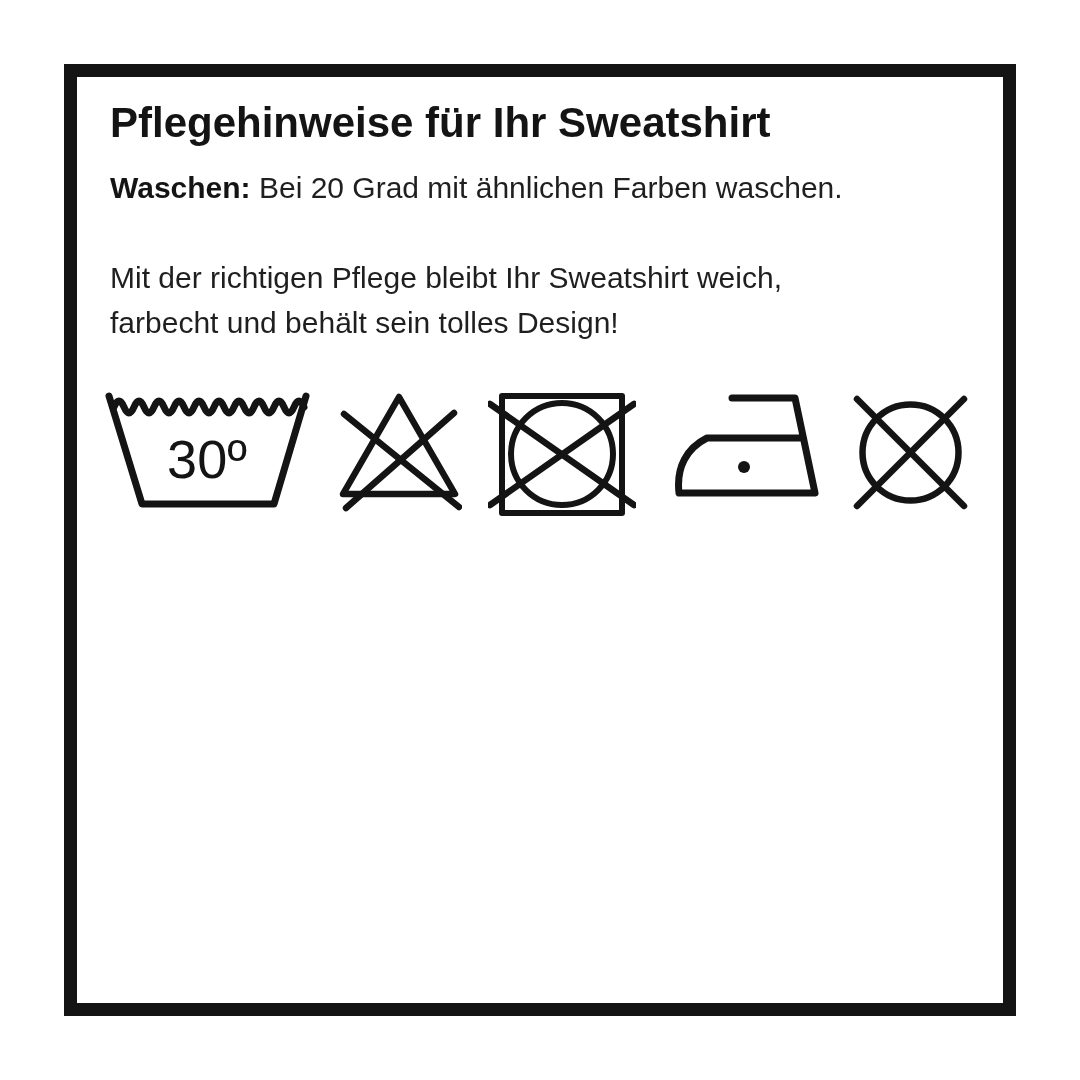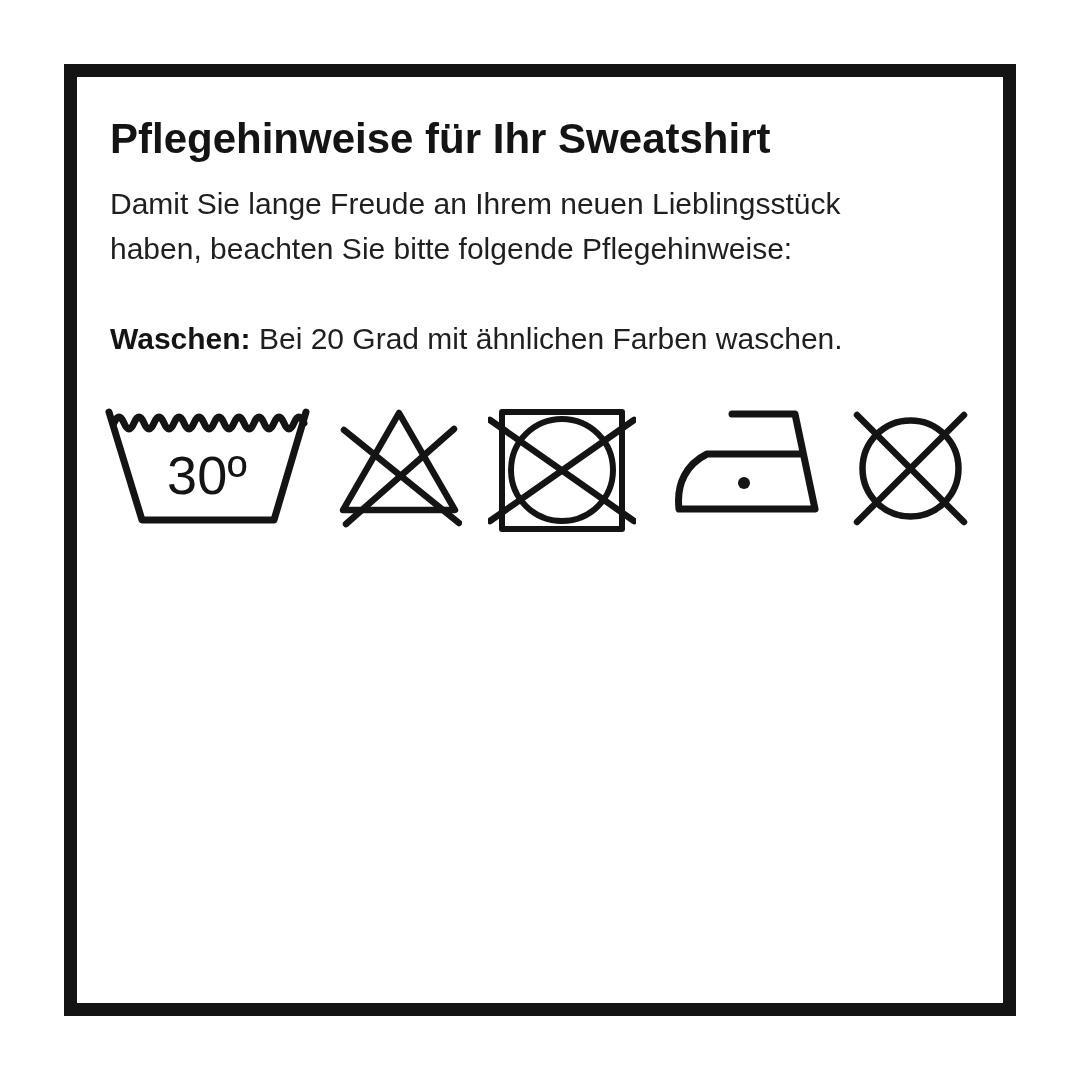--- a/index.html
+++ b/index.html
@@ -22,21 +22,21 @@
   }
   .card {
     position: absolute;
     inset: 64px;
     border: 13px solid #141414;
     background: #ffffff;
     box-sizing: border-box;
     padding: 20px 30px 0 33px;
   }
   .card h1 {
-    margin: 16px 0 15px 0;
+    margin: 0 0 15px 0;
     font-size: 42px;
     line-height: 1.25;
     font-weight: 700;
     color: #141414;
   }
   .card p {
     margin: 0 0 45px 0;
     font-size: 30px;
     line-height: 45px;
     font-weight: 400;
@@ -69,28 +69,28 @@
   }
 </style>
 </head>
 <body>
 
 <div class="canvas">
   <div class="card">
 
     <h1>Pflegehinweise für Ihr Sweatshirt</h1>
 
-    <p>Damit Sie lange Freude an Ihrem neuen Lieblingsstück
-haben, beachten Sie bitte folgende Pflegehinweise:</p>
 
     <p><strong>Waschen:</strong> <span>Bei 20 Grad mit ähnlichen Farben waschen.</span></p>
 
 
 
 
+    <p>Mit der richtigen Pflege bleibt Ihr Sweatshirt weich,
+farbecht und behält sein tolles Design!</p>
 
     <div class="icons-row">
 
       <svg width="207" height="122" viewBox="0 0 207 122">
         <path class="stroke" stroke-width="7" d="M 5 6 L 38 114 L 170 114 L 202 6"></path>
         <path class="stroke" stroke-width="7" d="M 10 17
           q 5 -12 10 0 q 5 12 10 0
           q 5 -12 10 0 q 5 12 10 0
           q 5 -12 10 0 q 5 12 10 0
           q 5 -12 10 0 q 5 12 10 0

